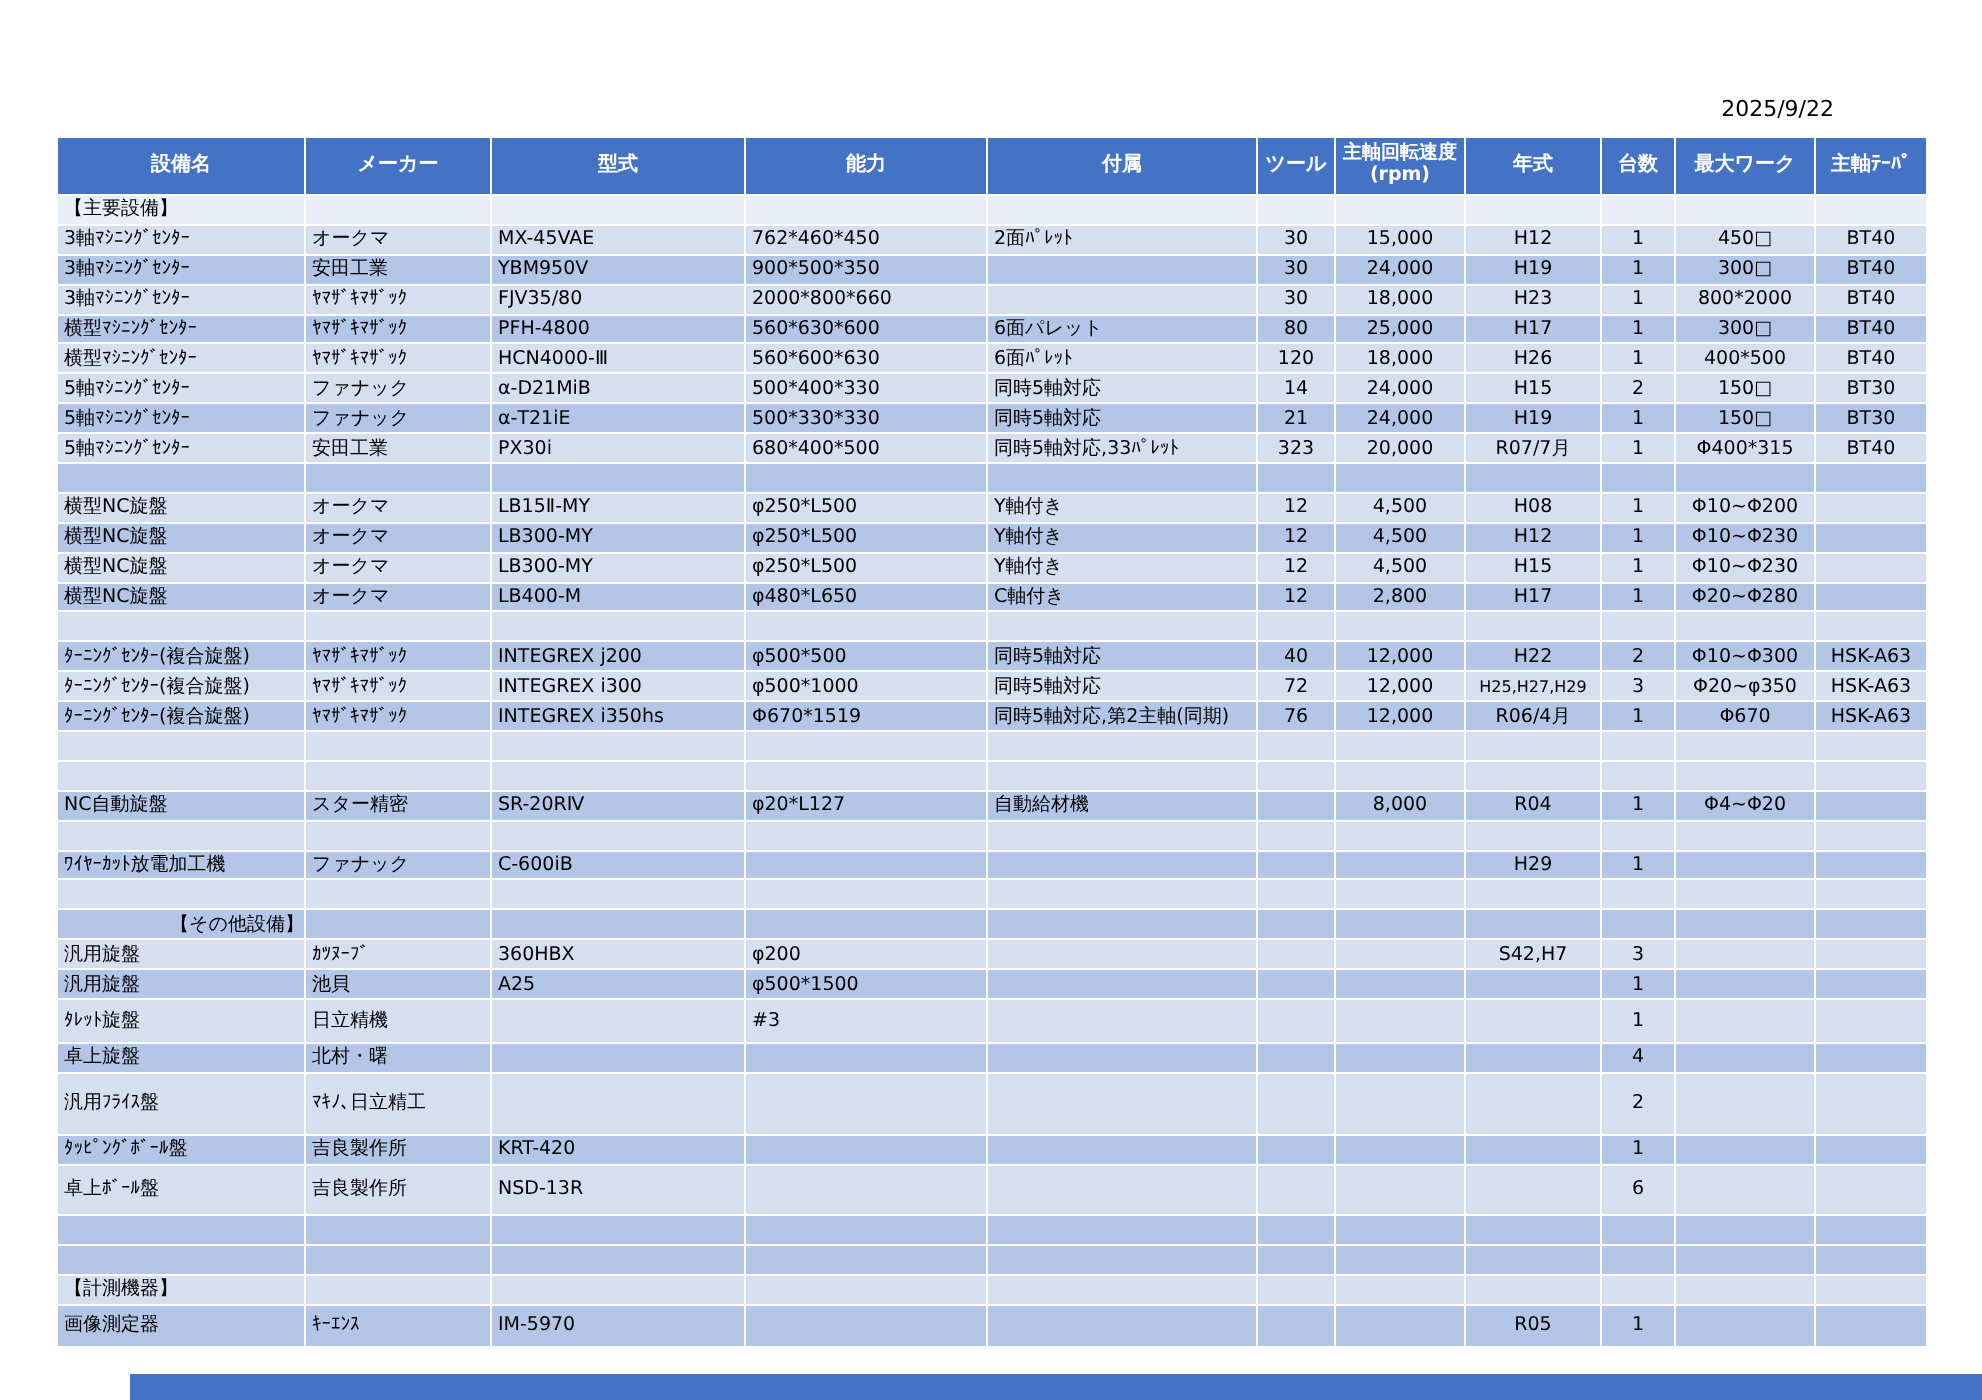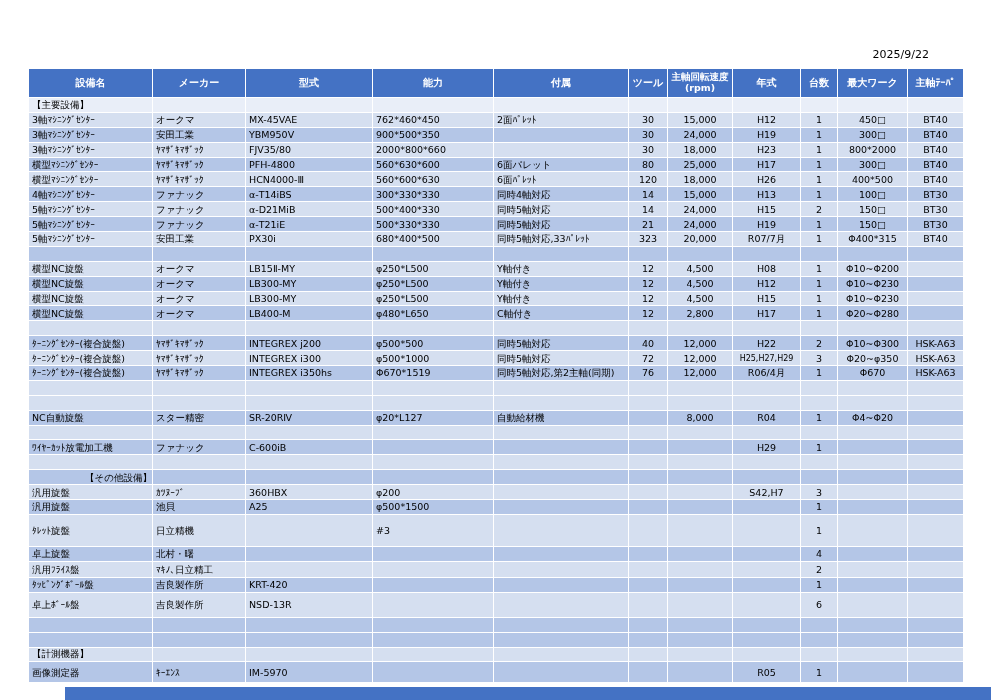--- a/index.html
+++ b/index.html
@@ -6,21 +6,21 @@
   body{
     width:991px;height:700px;position:relative;background:#ffffff;
     font-family:"DejaVu Sans","Liberation Sans",sans-serif;color:#000;
     overflow:hidden;
   }
   .page-title{
     position:absolute;top:28px;left:16px;width:945px;text-align:center;
     font-size:16px;font-weight:bold;letter-spacing:1px;margin-top:42px;
   }
   .date-label{
-    position:absolute;top:48px;right:62px;font-size:11px;
+    position:absolute;top:48px;right:74px;font-size:11px;
   }
   table.equip{
     position:absolute;left:28px;top:68px;width:935px;
     border-collapse:collapse;table-layout:fixed;
   }
   table.equip th{
     background:var(--header-bg,#4472C4);color:#fff;font-weight:bold;
     font-size:10px;text-align:center;vertical-align:middle;
     border:1px solid #fff;height:28px;padding:0;line-height:1.15;
     overflow:hidden;
@@ -171,33 +171,20 @@
         <td>HCN4000-Ⅲ</td>
         <td>560*600*630</td>
         <td>6面ﾊﾟﾚｯﾄ</td>
         <td class="c">120</td>
         <td class="c">18,000</td>
         <td class="c">H26</td>
         <td class="c">1</td>
         <td class="c">400*500</td>
         <td class="c">BT40</td>
       </tr>
-      <tr class="shade-medium" style="height: 14.86px;">
-        <td>4軸ﾏｼﾆﾝｸﾞｾﾝﾀｰ</td>
-        <td>ファナック</td>
-        <td>α-T14iBS</td>
-        <td>300*330*330</td>
-        <td>同時4軸対応</td>
-        <td class="c">14</td>
-        <td class="c">15,000</td>
-        <td class="c">H13</td>
-        <td class="c">1</td>
-        <td class="c">100□</td>
-        <td class="c">BT30</td>
-      </tr>
       <tr class="shade-light" style="height: 14.86px;">
         <td>5軸ﾏｼﾆﾝｸﾞｾﾝﾀｰ</td>
         <td>ファナック</td>
         <td>α-D21MiB</td>
         <td>500*400*330</td>
         <td>同時5軸対応</td>
         <td class="c">14</td>
         <td class="c">24,000</td>
         <td class="c">H15</td>
         <td class="c">2</td>
@@ -457,21 +444,21 @@
         <td>A25</td>
         <td>φ500*1500</td>
         <td></td>
         <td class="c"></td>
         <td class="c"></td>
         <td class="c"></td>
         <td class="c">1</td>
         <td class="c"></td>
         <td class="c"></td>
       </tr>
-      <tr class="shade-light" style="height: 32px;">
+      <tr class="shade-light" style="height: 22px;">
         <td>ﾀﾚｯﾄ旋盤</td>
         <td>日立精機</td>
         <td></td>
         <td>#3</td>
         <td></td>
         <td class="c"></td>
         <td class="c"></td>
         <td class="c"></td>
         <td class="c">1</td>
         <td class="c"></td>
@@ -483,21 +470,21 @@
         <td></td>
         <td></td>
         <td></td>
         <td class="c"></td>
         <td class="c"></td>
         <td class="c"></td>
         <td class="c">4</td>
         <td class="c"></td>
         <td class="c"></td>
       </tr>
-      <tr class="shade-light" style="height: 16px;">
+      <tr class="shade-light" style="height: 31px;">
         <td>汎用ﾌﾗｲｽ盤</td>
         <td>ﾏｷﾉ､日立精工</td>
         <td></td>
         <td></td>
         <td></td>
         <td class="c"></td>
         <td class="c"></td>
         <td class="c"></td>
         <td class="c">2</td>
         <td class="c"></td>
@@ -548,21 +535,21 @@
         <td></td>
         <td></td>
         <td></td>
         <td class="c"></td>
         <td class="c"></td>
         <td class="c"></td>
         <td class="c"></td>
         <td class="c"></td>
         <td class="c"></td>
       </tr>
-      <tr class="shade-light" style="height: 14.86px; font-family: Liberation Mono, monospace;">
+      <tr class="shade-light" style="height: 14.86px;">
         <td>【計測機器】</td>
         <td></td>
         <td></td>
         <td></td>
         <td></td>
         <td class="c"></td>
         <td class="c"></td>
         <td class="c"></td>
         <td class="c"></td>
         <td class="c"></td>

